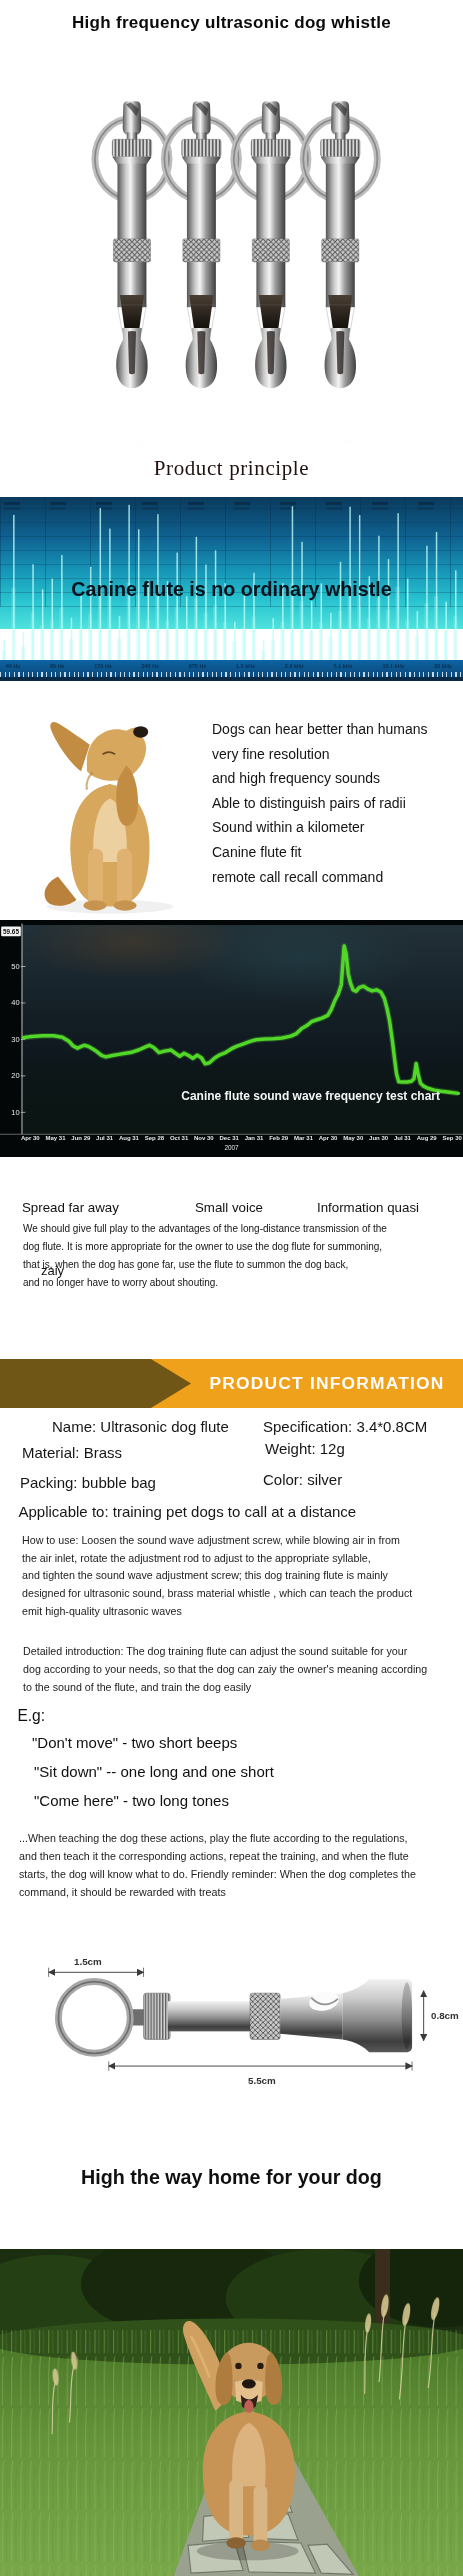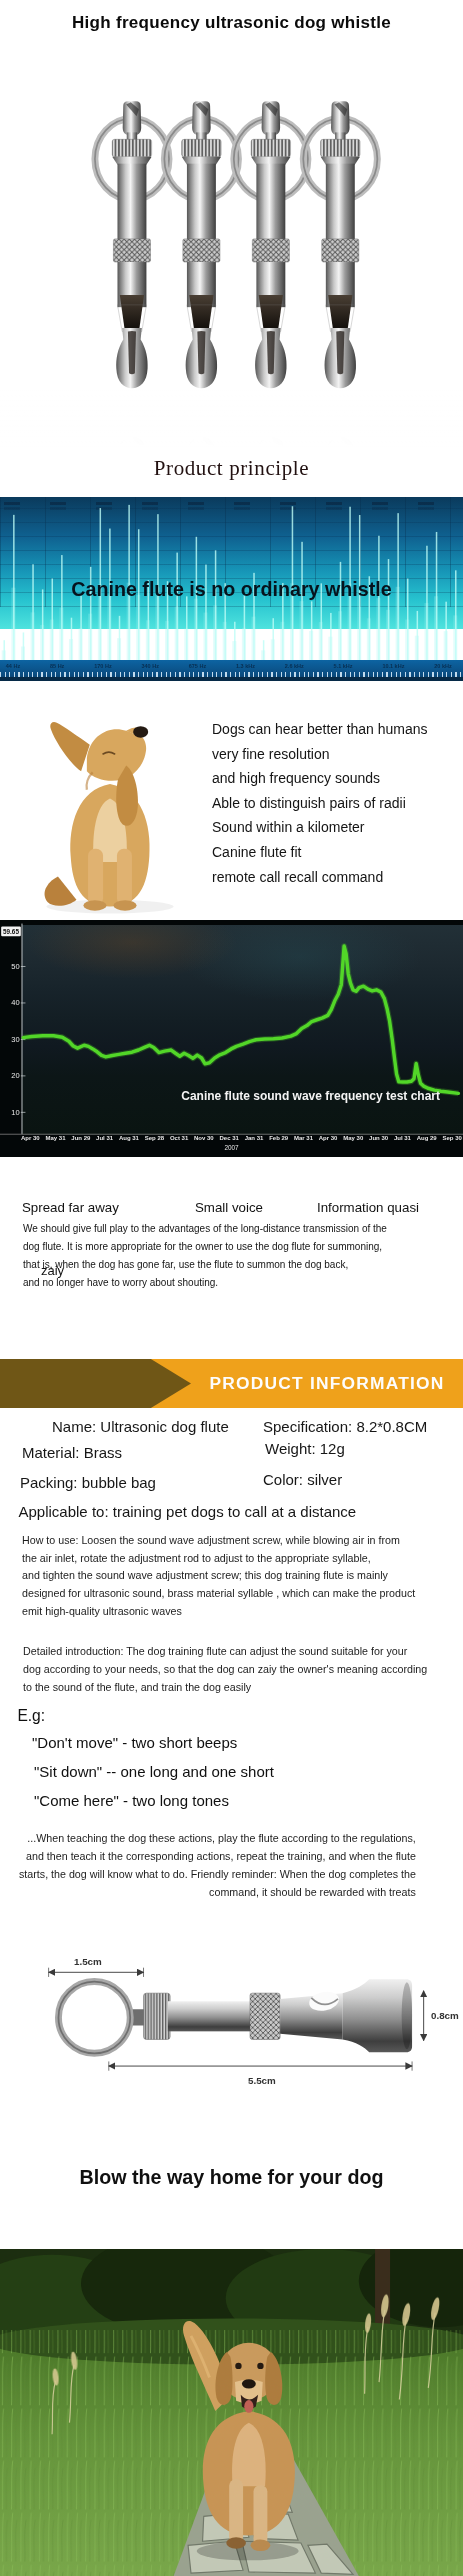--- a/index.html
+++ b/index.html
@@ -346,45 +346,45 @@
     <div class="nowrap">and no longer have to worry about shouting.</div>
   </div>
 
   <div class="abs" id="banner-orange"></div>
   <div class="abs" id="banner-arrow"></div>
   <div class="abs nowrap" id="banner-label">PRODUCT INFORMATION</div>
 
   <div class="abs spec nowrap" style="top:1418px;left:20px;margin-left:32px;">Name: Ultrasonic dog flute</div>
   <div class="abs spec nowrap" style="top:1444px;left:22px;">Material: Brass</div>
   <div class="abs spec nowrap" style="top:1474px;left:20px;">Packing: bubble bag</div>
-  <div class="abs spec nowrap" style="top:1418px;left:263px;">Specification: 8.2*0.8CM</div>
+  <div class="abs spec nowrap" style="top:1418px;left:263px;">Specification: 3.4*0.8CM</div>
   <div class="abs spec nowrap" style="top:1440px;left:265px;">Weight: 12g</div>
   <div class="abs spec nowrap" style="top:1471px;left:263px;">Color: silver</div>
   <div class="abs spec nowrap" style="top:1503px;left:18.5px;">Applicable to: training pet dogs to call at a distance</div>
 
   <div class="abs para" style="top:1532px;left:22px;">
     <div class="nowrap">How to use: Loosen the sound wave adjustment screw, while blowing air in from</div>
     <div class="nowrap">the air inlet, rotate the adjustment rod to adjust to the appropriate syllable,</div>
     <div class="nowrap">and tighten the sound wave adjustment screw; this dog training flute is mainly</div>
-    <div class="nowrap">designed for ultrasonic sound, brass material syllable , which can make the product</div>
+    <div class="nowrap">designed for ultrasonic sound, brass material whistle , which can teach the product</div>
     <div class="nowrap">emit high-quality ultrasonic waves</div>
   </div>
 
   <div class="abs para" style="top:1642px;left:23px;line-height:18px;">
     <div class="nowrap">Detailed introduction: The dog training flute can adjust the sound suitable for your</div>
     <div class="nowrap">dog according to your needs, so that the dog can zaiy the owner's meaning according</div>
     <div class="nowrap">to the sound of the flute, and train the dog easily</div>
   </div>
 
   <div class="abs cmd nowrap" style="top:1707px;left:17.4px;font-size:15.6px;">E.g:</div>
   <div class="abs cmd nowrap" style="top:1734px;left:32px;">"Don't move" - two short beeps</div>
   <div class="abs cmd nowrap" style="top:1763px;left:34px;">"Sit down" -- one long and one short</div>
   <div class="abs cmd nowrap" style="top:1792px;left:34px;">"Come here" - two long tones</div>
 
-  <div class="abs para" style="top:1829px;left:19px;line-height:18px;text-align:right;">
+  <div class="abs para" style="top:1829px;left:19px;line-height:18px;">
     <div class="nowrap">...When teaching the dog these actions, play the flute according to the regulations,</div>
     <div class="nowrap">and then teach it the corresponding actions, repeat the training, and when the flute</div>
     <div class="nowrap">starts, the dog will know what to do. Friendly reminder: When the dog completes the</div>
     <div class="nowrap">command, it should be rewarded with treats</div>
   </div>
 
   <div class="abs" style="top:1957px;left:0;width:463px;height:151px;">
     <svg width="463" height="151" viewBox="0 0 800 260">
       <defs>
         <linearGradient id="metalTB" x1="0" y1="0" x2="0" y2="1">
@@ -426,21 +426,21 @@
       <line x1="732" y1="58" x2="732" y2="144" stroke="#3a3a3a" stroke-width="1.6" marker-start="url(#arrow)" marker-end="url(#arrow)"></line>
       <line x1="188" y1="188" x2="712" y2="188" stroke="#3a3a3a" stroke-width="1.6" marker-start="url(#arrow)" marker-end="url(#arrow)"></line>
       <line x1="188" y1="180" x2="188" y2="196" stroke="#3a3a3a" stroke-width="1.2"></line>
       <line x1="712" y1="180" x2="712" y2="196" stroke="#3a3a3a" stroke-width="1.2"></line>
     </svg>
     <div class="abs dim nowrap" style="top:-1.2px;left:74px;">1.5cm</div>
     <div class="abs dim nowrap" style="top:53px;left:431px;">0.8cm</div>
     <div class="abs dim nowrap" style="top:118px;left:248px;">5.5cm</div>
   </div>
 
-  <div class="abs center nowrap" id="outro-heading">Blow the way home for your dog</div>
+  <div class="abs center nowrap" id="outro-heading">High the way home for your dog</div>
 
   <div class="abs" id="photo-section">
     <svg width="463" height="327" viewBox="0 0 800 565">
       <defs>
         <linearGradient id="grassBg" x1="0" y1="0" x2="0" y2="1">
           <stop offset="0" stop-color="#2a4016"></stop>
             <stop offset=".3" stop-color="#4c7929"></stop>
           <stop offset=".6" stop-color="#66953c"></stop>
             <stop offset="1" stop-color="#79a74a"></stop>
         </linearGradient>

